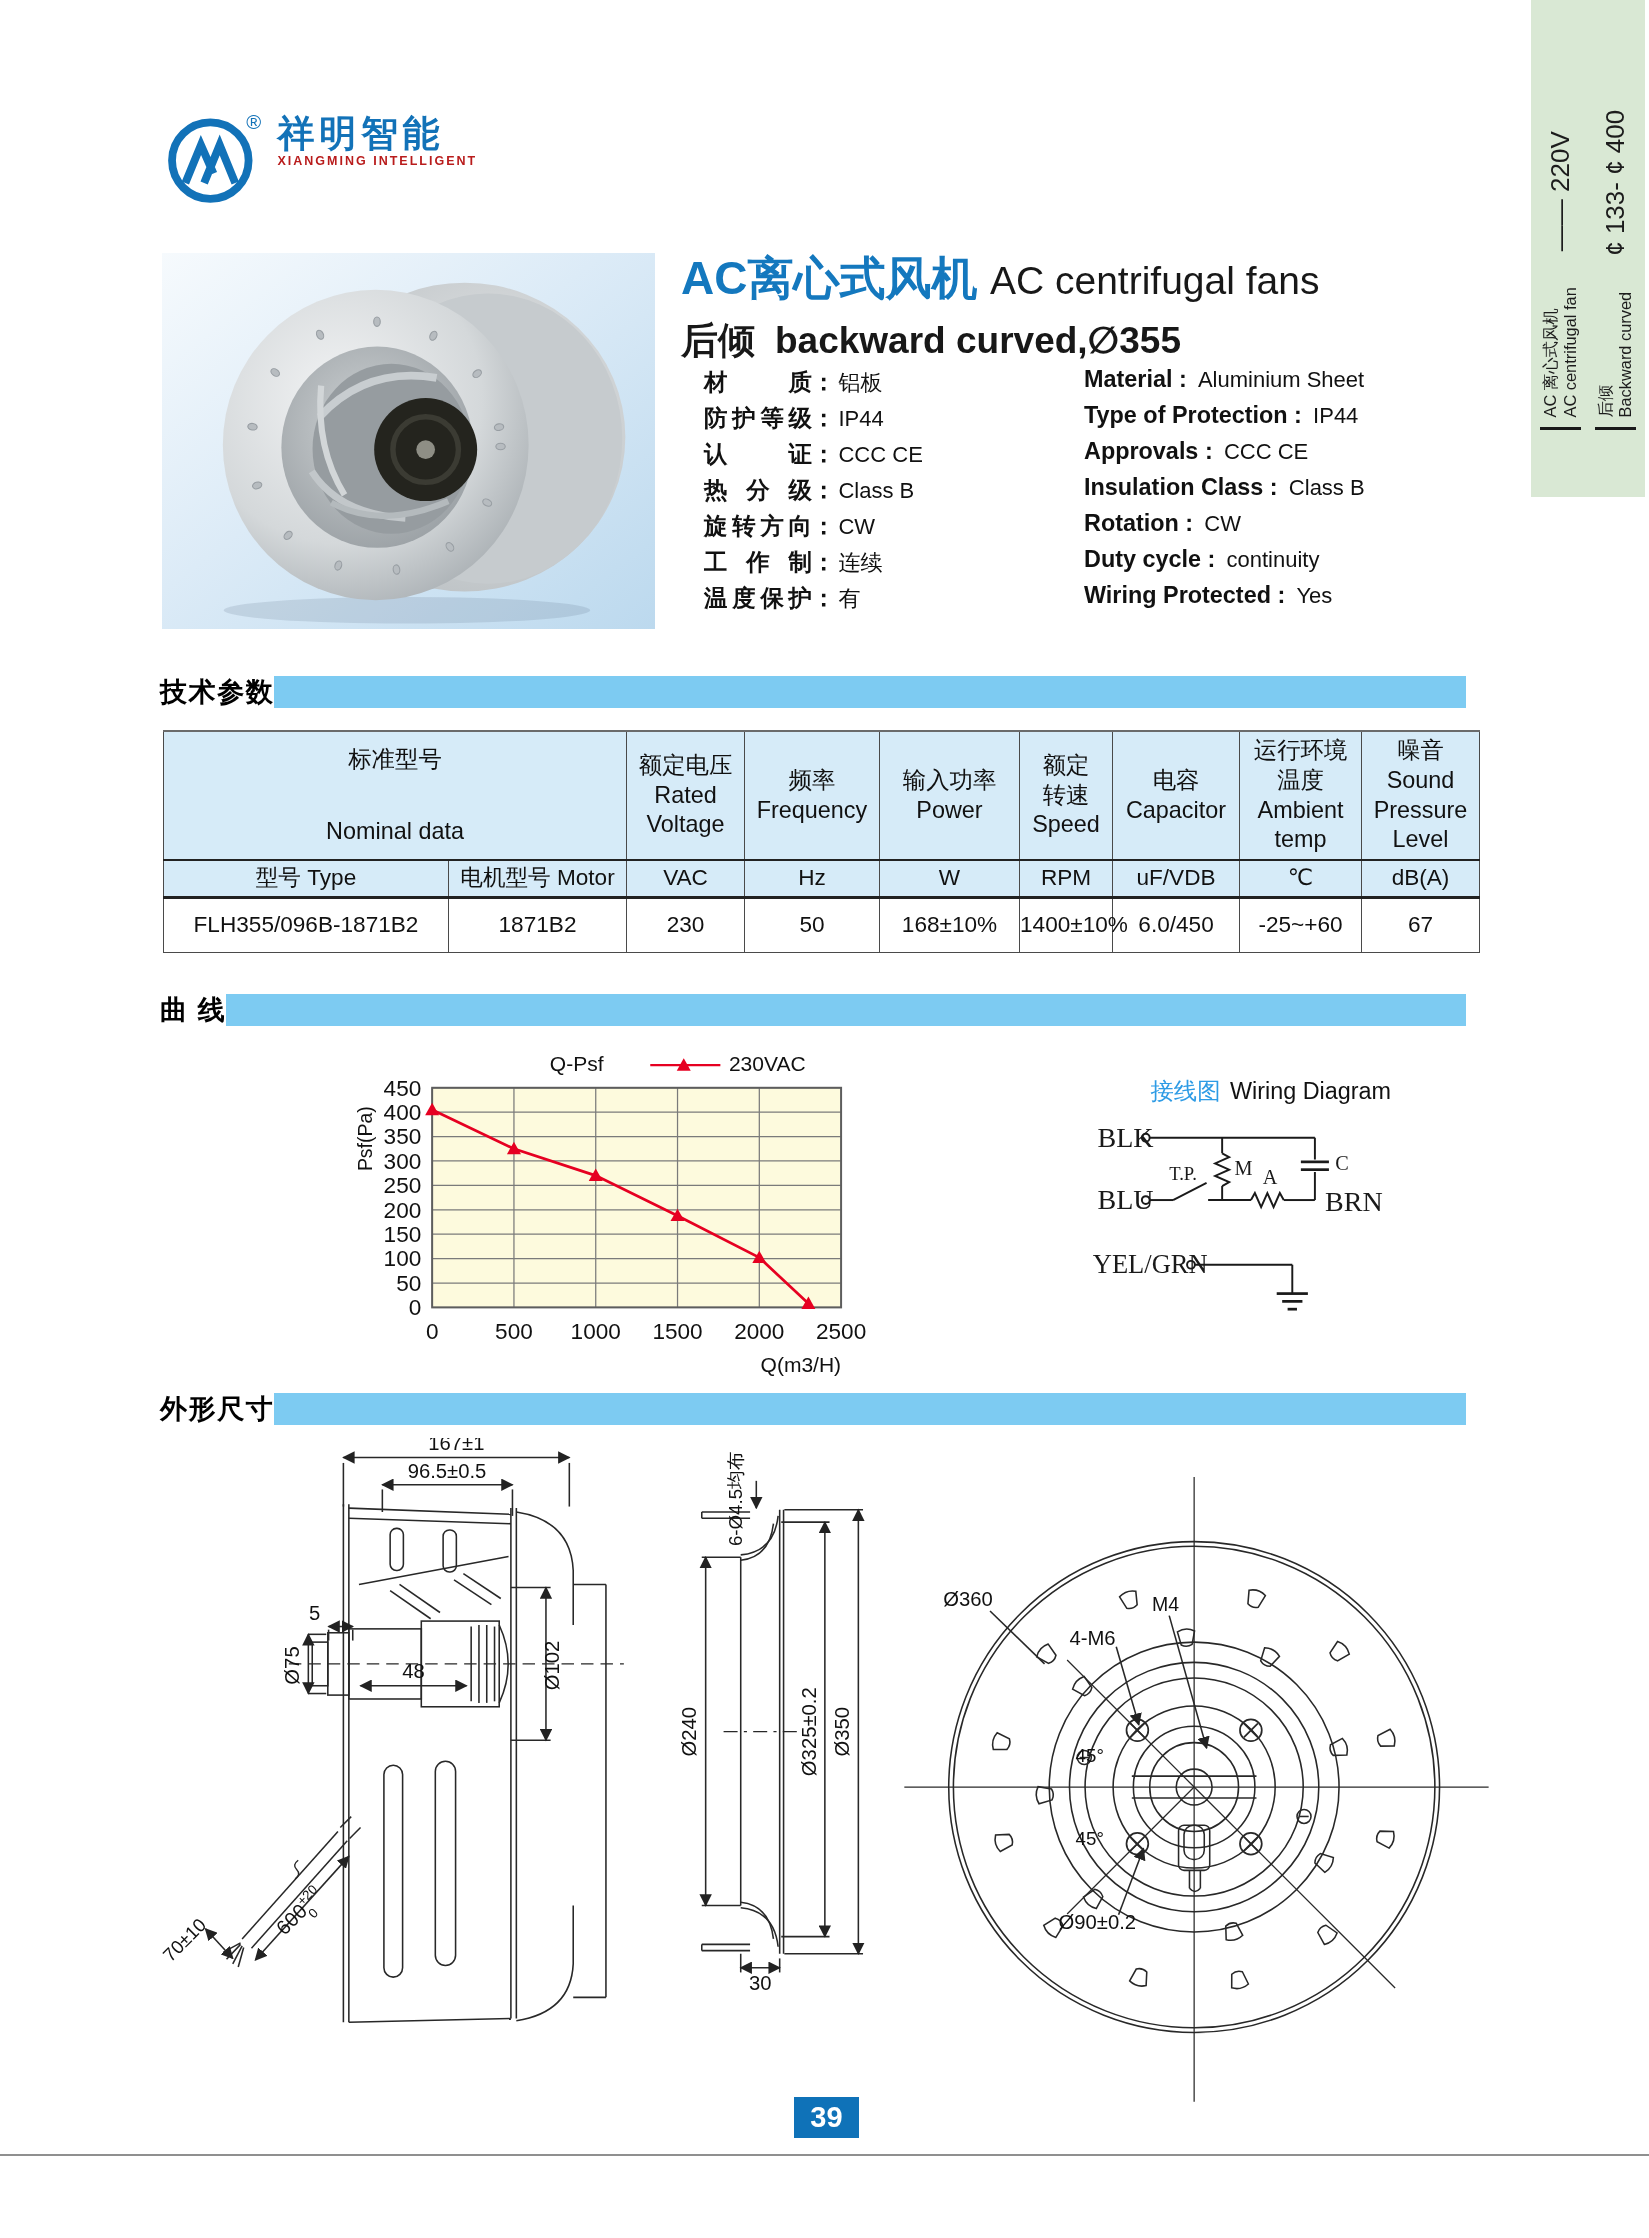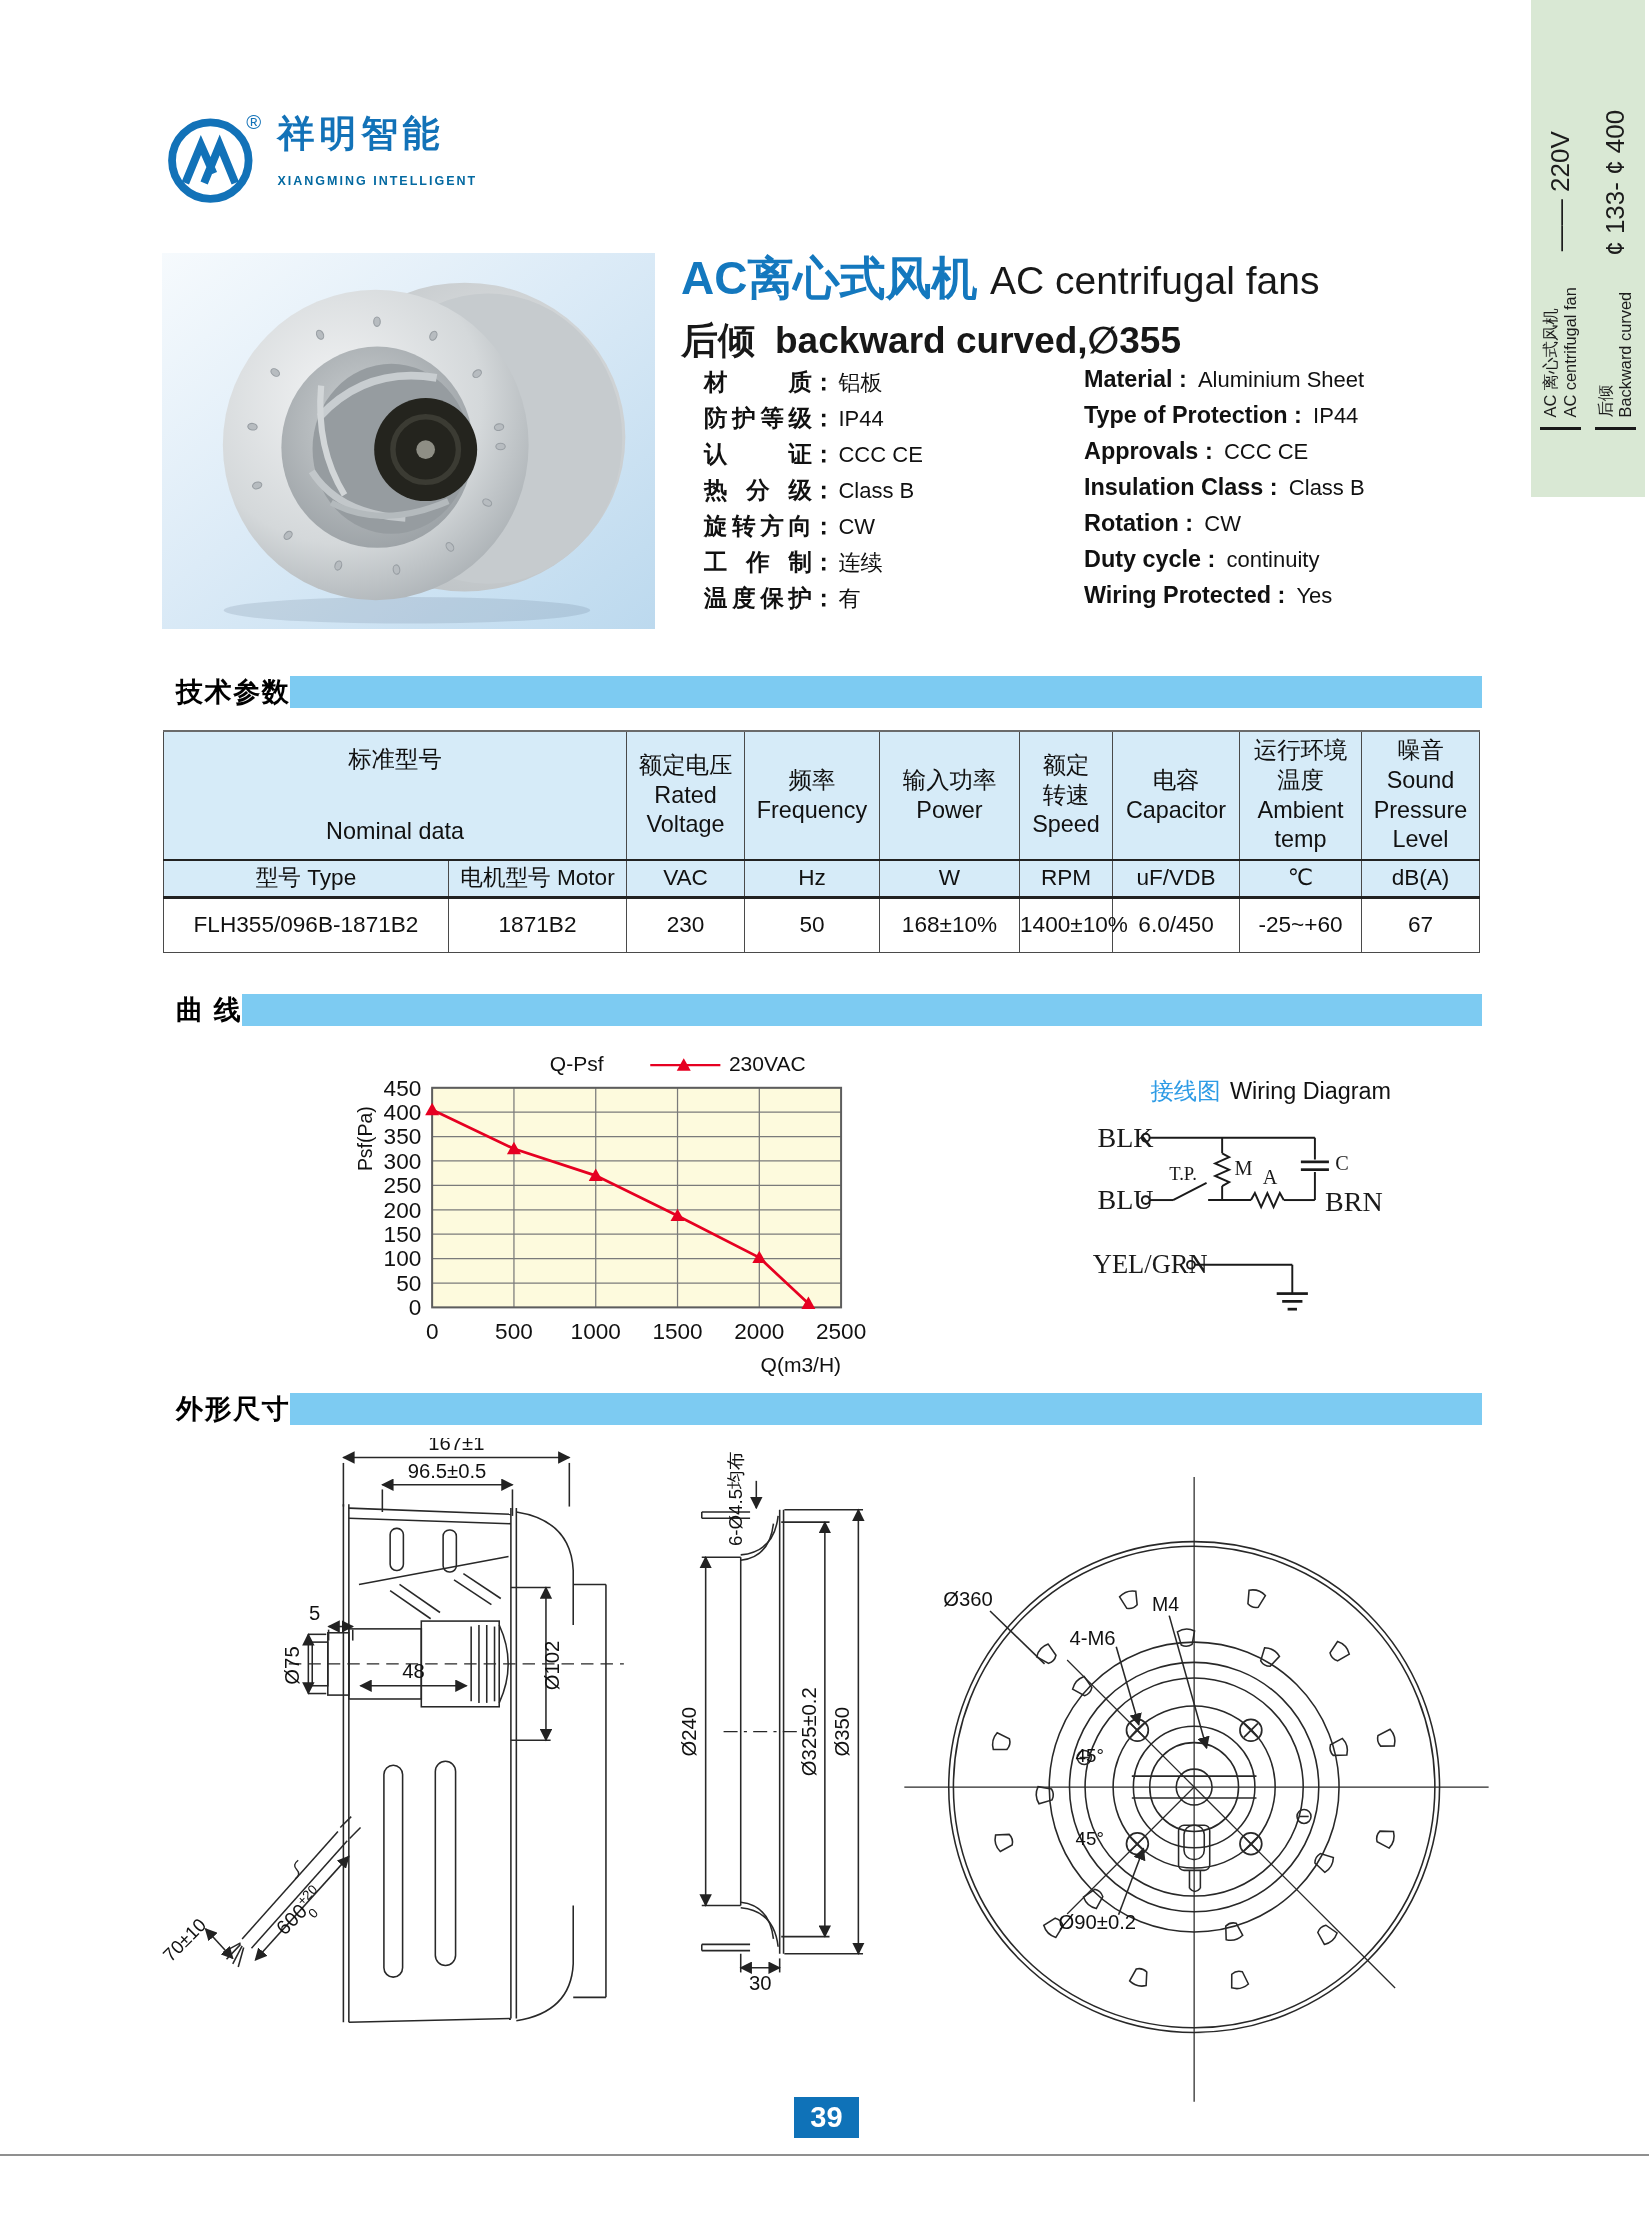--- a/index.html
+++ b/index.html
@@ -6,21 +6,21 @@
   html,body { background:#ffffff; }
   body {
     width:1649px; height:2239px; position:relative;
     font-family:"Liberation Sans","DejaVu Sans",sans-serif; color:#111;
     overflow:hidden;
   }
   
   .logo { position:absolute; left:165px; top:109px; display:flex; gap:12.5px; }
   .logo-text { padding-top:6.2px; }
   .logo-cn { font-size:37px; font-weight:bold; color:#1272b8; letter-spacing:4.7px; line-height:1.05; }
-  .logo-en { font-size:12.5px; font-weight:bold; color:#0369a1; letter-spacing:2px; margin-top:20px; }
+  .logo-en { font-size:12.5px; font-weight:bold; color:#b91c1c; letter-spacing:2px; margin-top:0; }
   
   .side-banner { position:absolute; left:1531px; top:0; width:114px; height:497px; background:#d9e8d4; }
   .banner-rot { position:absolute; left:0; top:0; width:497px; height:114px;
     transform:rotate(-90deg) translateX(-497px); transform-origin:0 0;
     display:flex; flex-direction:column; justify-content:center; padding-left:67px; }
   .bgroup { display:flex; align-items:center; height:55px; }
   .bbar { width:3.1px; height:41px; background:#1a1a1a; margin-right:9.4px; flex:none; }
   .btxt { display:flex; flex-direction:column; line-height:1.18; font-size:16.4px; color:#1c1c1c; }
   .bsuffix { font-size:26px; color:#1c1c1c; margin-left:36px; white-space:nowrap; }
   
@@ -33,21 +33,21 @@
   .title-line2 .sub-en { margin-left:20px; }
   .specs { position:absolute; left:704px; top:366px; font-size:23.4px; }
   .spec-row { height:36px; position:relative; white-space:nowrap; }
   .cn-label { display:inline-block; width:108px; font-weight:bold; text-align:justify; text-align-last:justify; vertical-align:top;}
   .cn-colon { font-weight:bold; }
   .cn-value { font-size:22px; margin-left:3.1px; }
   .en-part { position:absolute; left:380px; top:0; }
   .en-label { font-weight:bold; }
   .en-value { font-size:22px; margin-left:4.7px; }
   
-  .sec { position:absolute; left:176px; width:1306px; height:34px; display:flex; align-items:center; gap:0; }
+  .sec { position:absolute; left:160px; width:1306px; height:34px; display:flex; align-items:center; gap:0; }
   .sec-title { font-size:27px; font-weight:bold; color:#000; white-space:nowrap; letter-spacing:1.6px;}
   .sec-bar { flex:1; height:32px; background:#7dcbf2; }
   .sec-tech { top:675px; } .sec-curve { top:970px;margin-top:23px; } .sec-dims { top:1392px; }
   
   .spec-table { position:absolute; left:163px; top:730px; width:1316px; border-collapse:collapse; table-layout:fixed; }
   .spec-table th, .spec-table td { border:1.6px solid #4a4a4a; text-align:center; vertical-align:middle; padding:0; line-height:1.28; }
   .spec-table tr.h1 th { height:129px; background:#d6ebf8; font-weight:normal; font-size:23.4px; border-bottom:2.3px solid #222; border-top:2.3px solid #6b6b6b;}
   .spec-table tr.h2 td { height:37px; background:#d6ebf8; font-size:22.6px; border-bottom:3.1px solid #222; }
   .spec-table tr.dr td { height:55px; font-size:22.6px; background:#fff; }
   .gap2 { display:flex; flex-direction:column; justify-content:center; gap:42px; }

